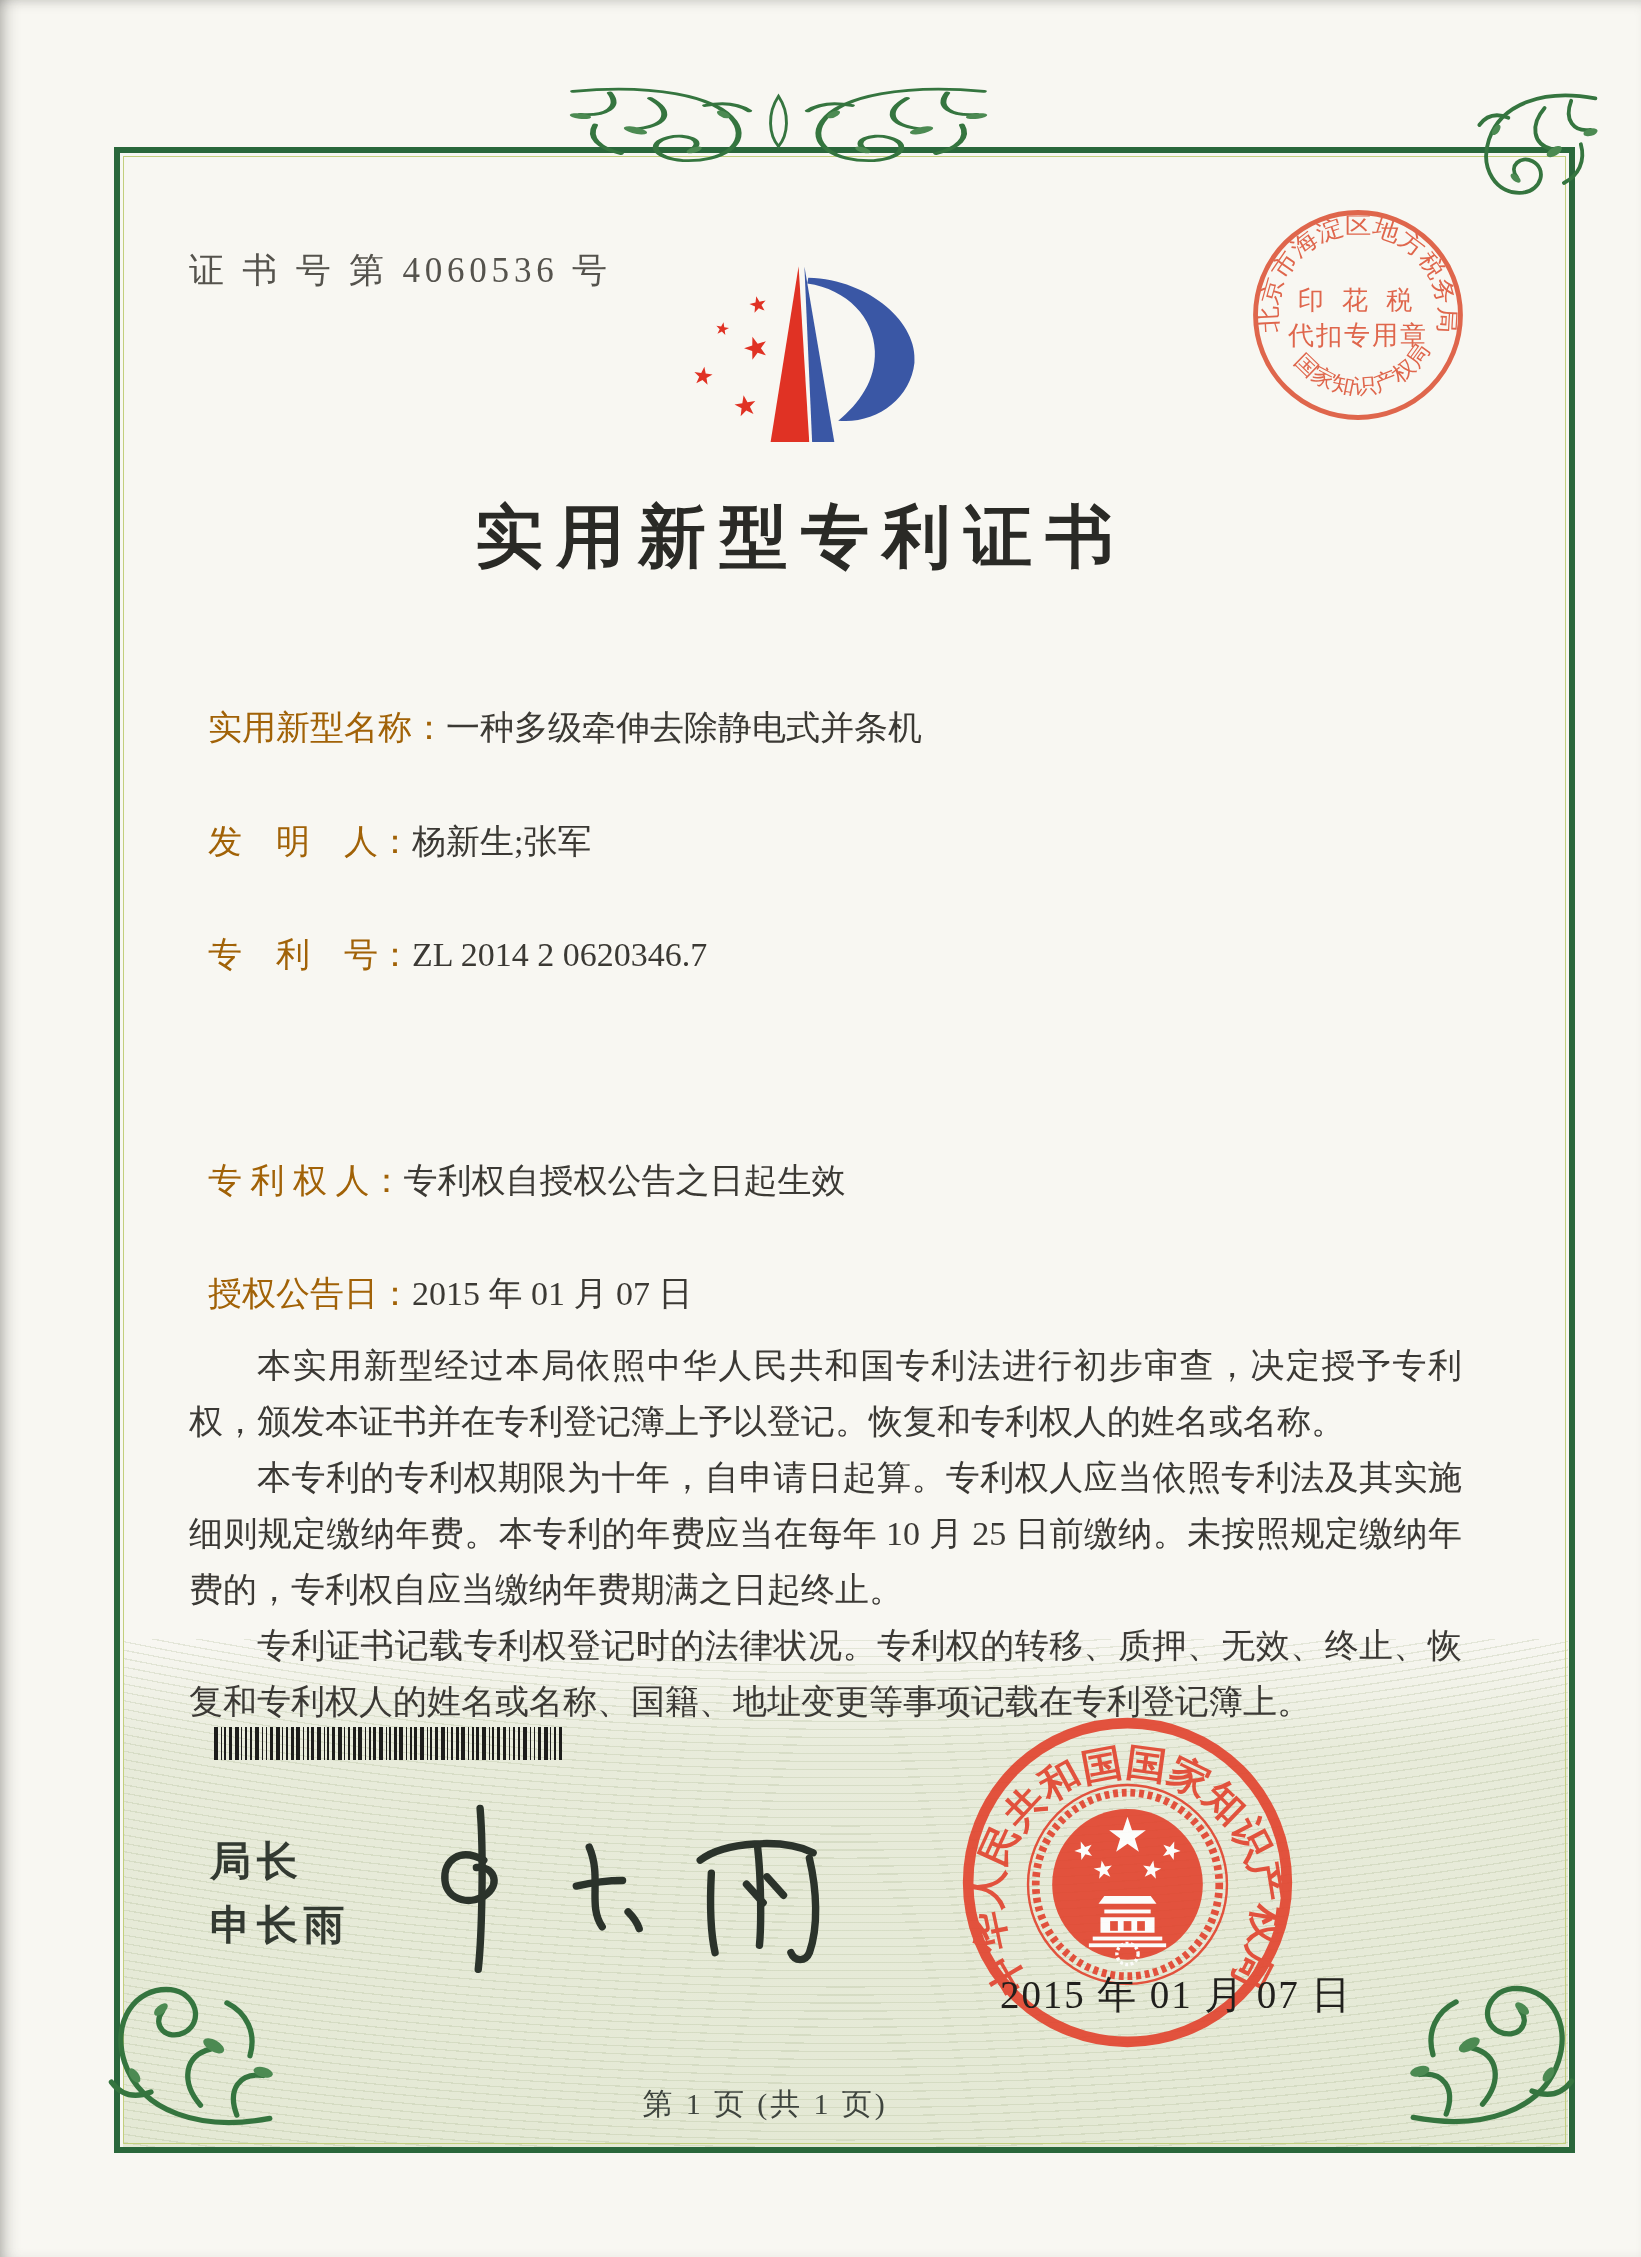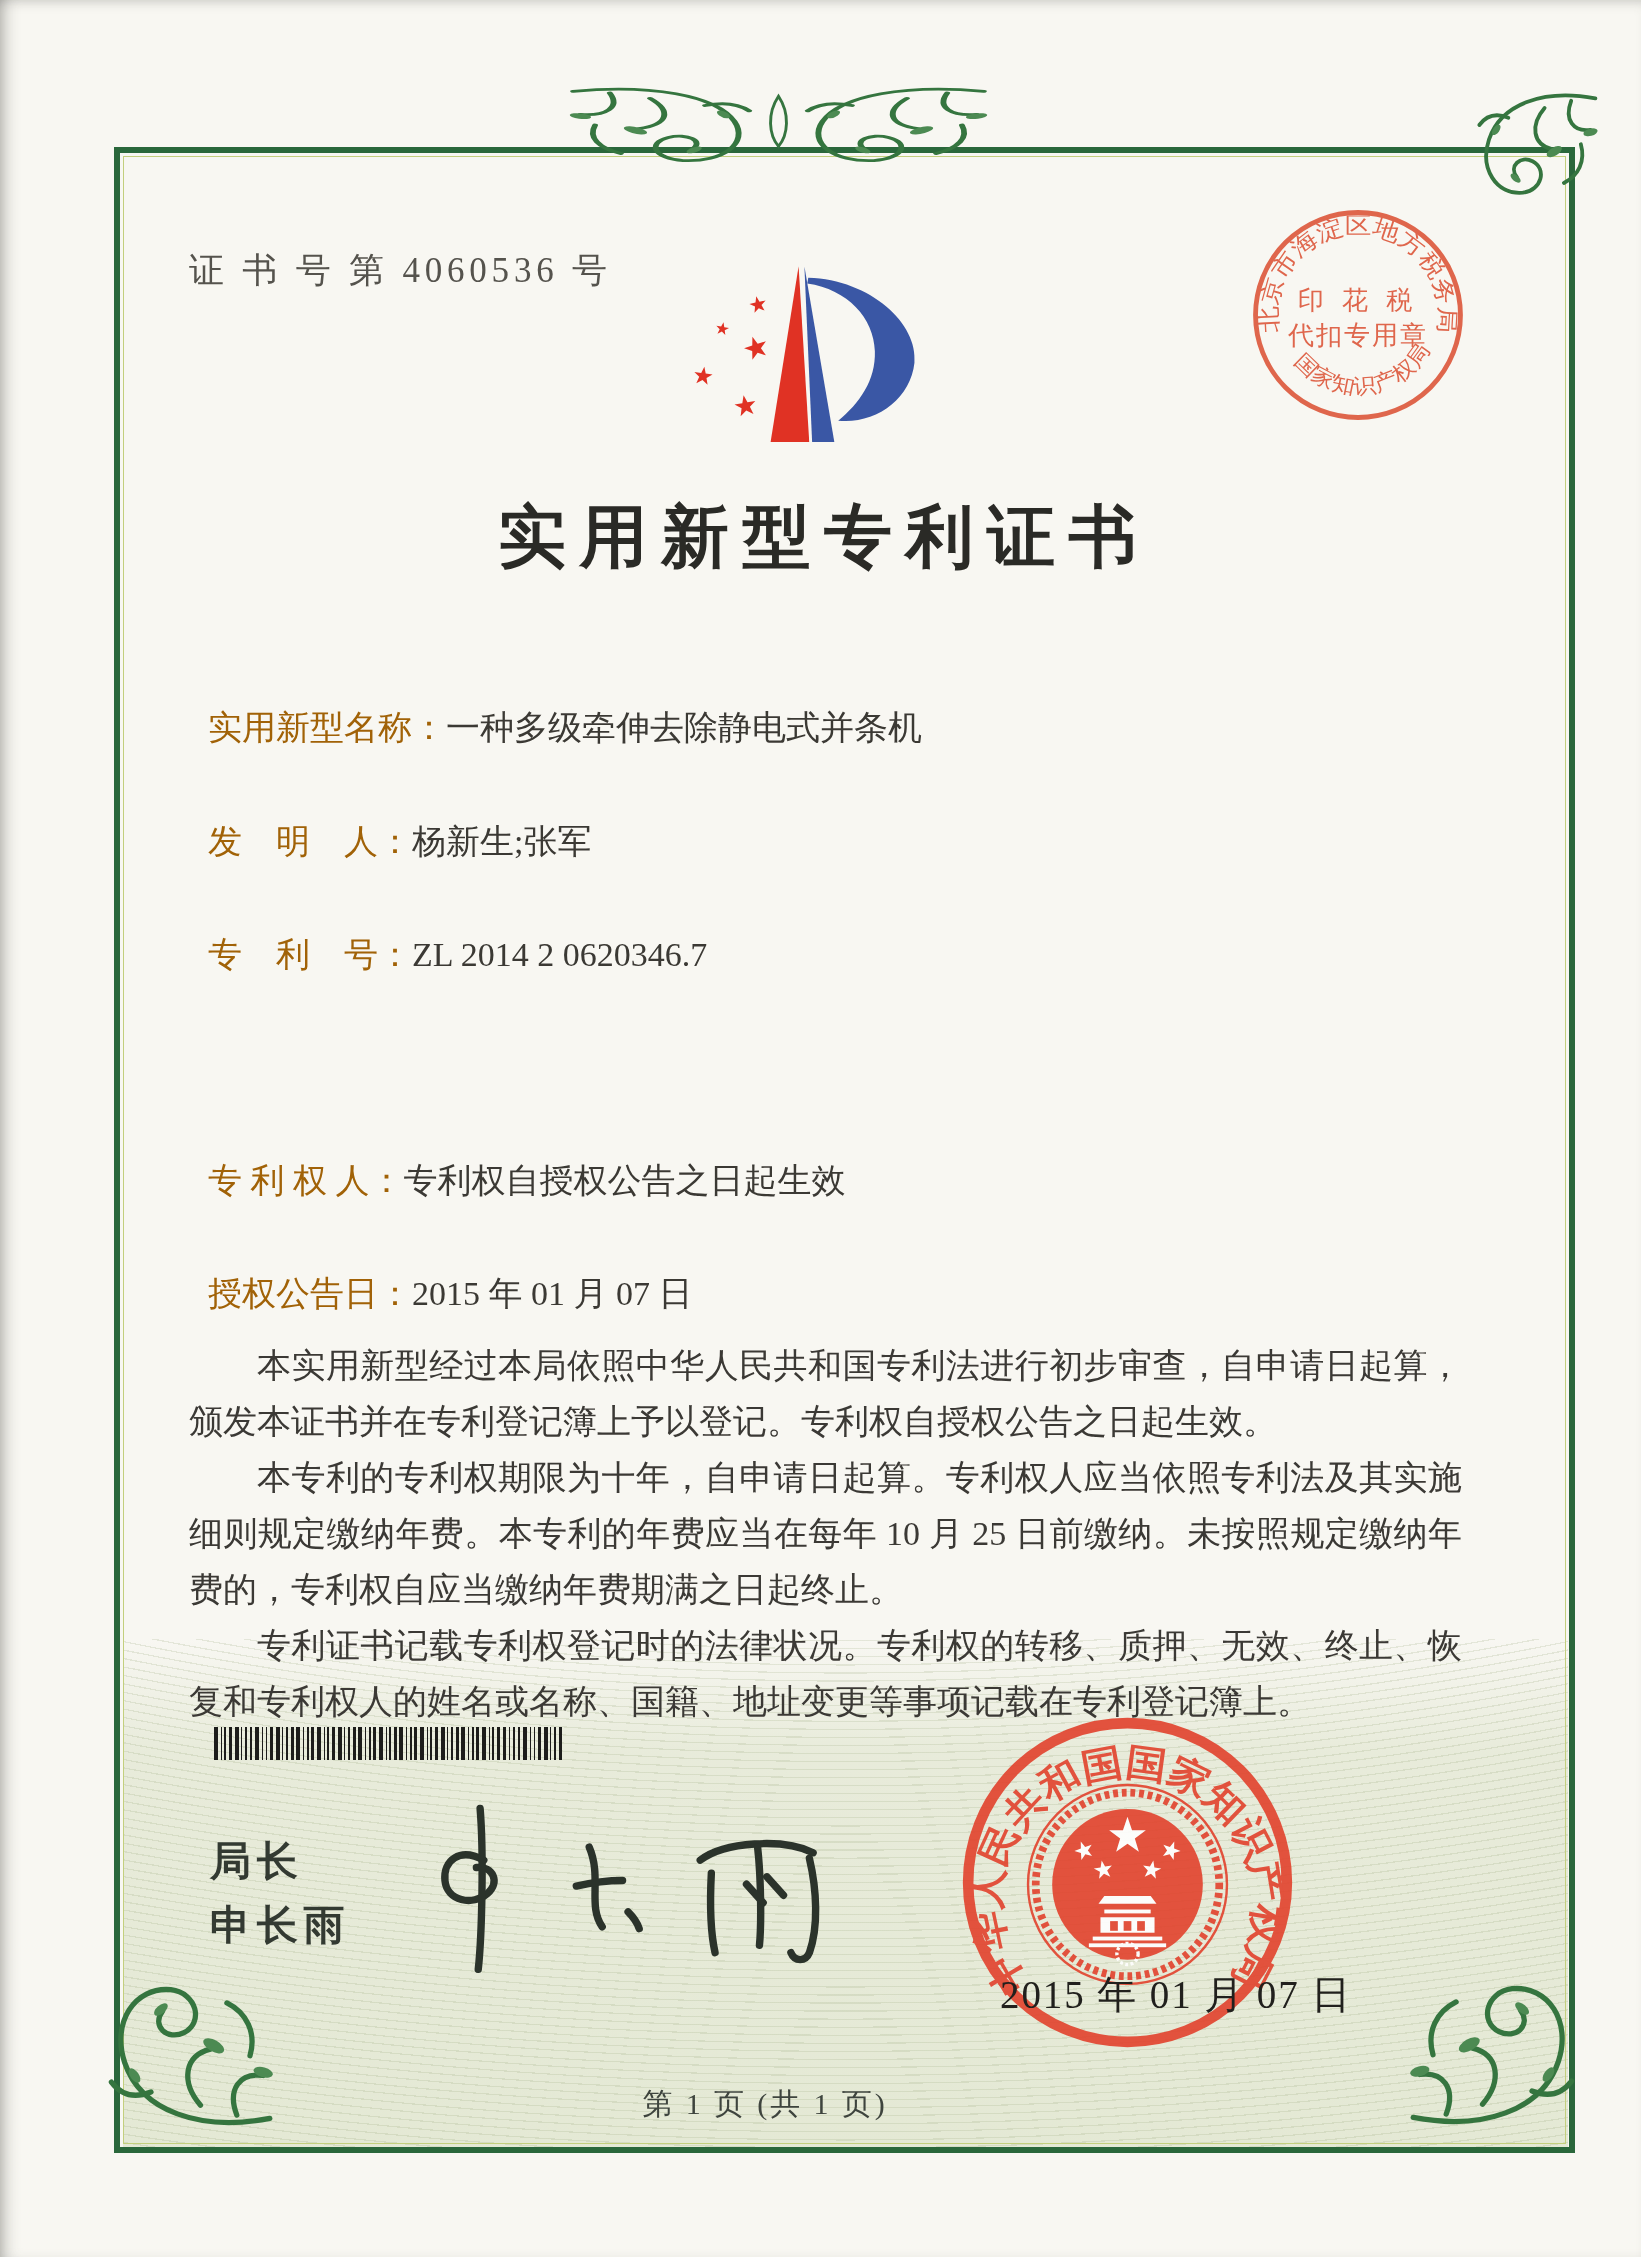--- a/index.html
+++ b/index.html
@@ -30,21 +30,21 @@
   }
   .content{position:absolute;inset:0;z-index:3;}
 
   .cert-no{
     position:absolute;left:189px;top:247px;
     font-size:35px;color:#55534d;letter-spacing:4.8px;
   }
   .logo{position:absolute;left:676px;top:239px;width:251px;height:232px;}
   .title{
     position:absolute;left:801px;top:492px;transform:translateX(-50%);
-    font-size:68px;font-weight:bold;color:#2a2a26;letter-spacing:13.5px;white-space:nowrap;margin-left:23px;
+    font-size:68px;font-weight:bold;color:#2a2a26;letter-spacing:13.5px;white-space:nowrap;
   }
   .field-row{
     position:absolute;left:208px;font-size:34px;color:#403e39;white-space:nowrap;
   }
   .field-label{color:#a16207;}
   .field-value{color:#3b3934;}
   .paras{
     position:absolute;left:189px;top:1338px;width:1273px;
     font-size:34px;line-height:56px;color:#3b3935;text-align:justify;
   }
@@ -159,21 +159,21 @@
       <span class="field-label">专　利　号：</span><span class="field-value">ZL 2014 2 0620346.7</span>
     </div>
     <div class="field-row" style="top:1158px">
       <span class="field-label">专 利 权 人：</span><span class="field-value">专利权自授权公告之日起生效</span>
     </div>
     <div class="field-row" style="top:1271px">
       <span class="field-label">授权公告日：</span><span class="field-value">2015 年 01 月 07 日</span>
     </div>
 
     <div class="paras">
-      <p>本实用新型经过本局依照中华人民共和国专利法进行初步审查，自申请日起算，颁发本证书并在专利登记簿上予以登记。专利权自授权公告之日起生效。</p>
+      <p>本实用新型经过本局依照中华人民共和国专利法进行初步审查，决定授予专利权，颁发本证书并在专利登记簿上予以登记。恢复和专利权人的姓名或名称。</p>
       <p>本专利的专利权期限为十年，自申请日起算。专利权人应当依照专利法及其实施细则规定缴纳年费。本专利的年费应当在每年 10 月 25 日前缴纳。未按照规定缴纳年费的，专利权自应当缴纳年费期满之日起终止。</p>
       <p>专利证书记载专利权登记时的法律状况。专利权的转移、质押、无效、终止、恢复和专利权人的姓名或名称、国籍、地址变更等事项记载在专利登记簿上。</p>
     </div>
 
     <div class="barcode">
         <i style="width: 3.9px;"></i>
         <i style="width: 1px;"></i>
         <i style="width: 1.9px;"></i>
         <i style="width: 2.9px;"></i>
         <i style="width: 3.9px;"></i>

